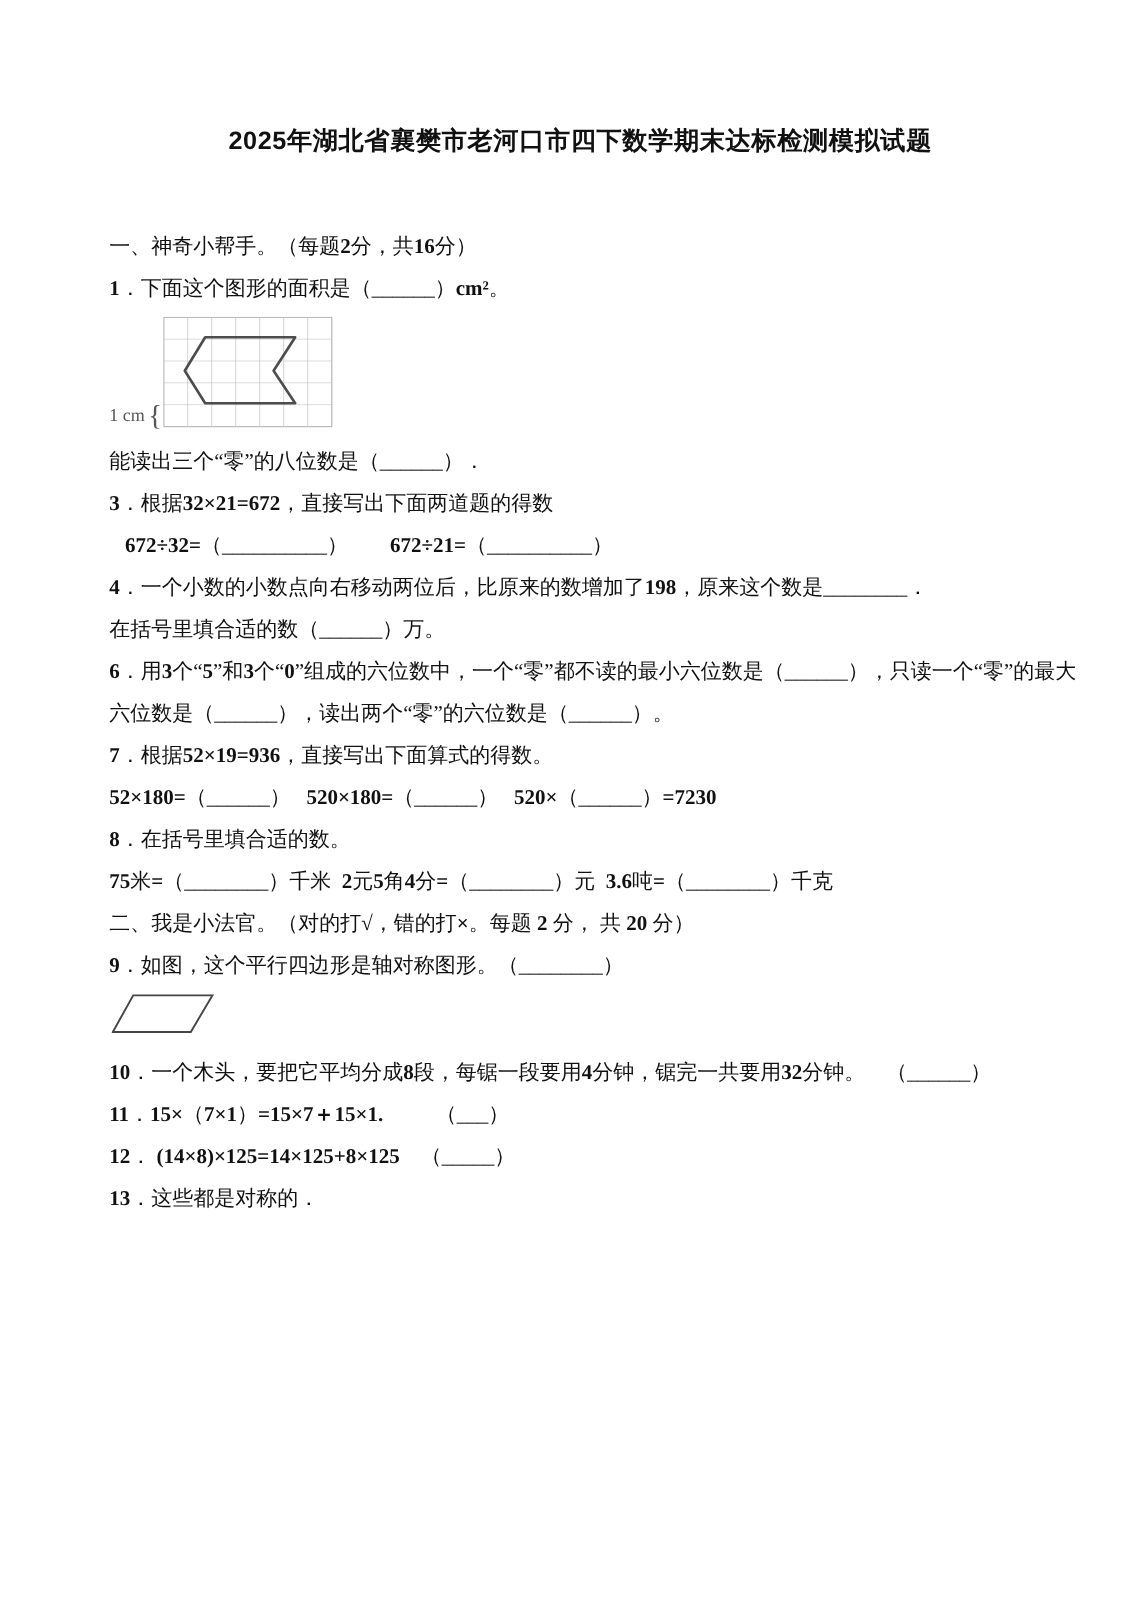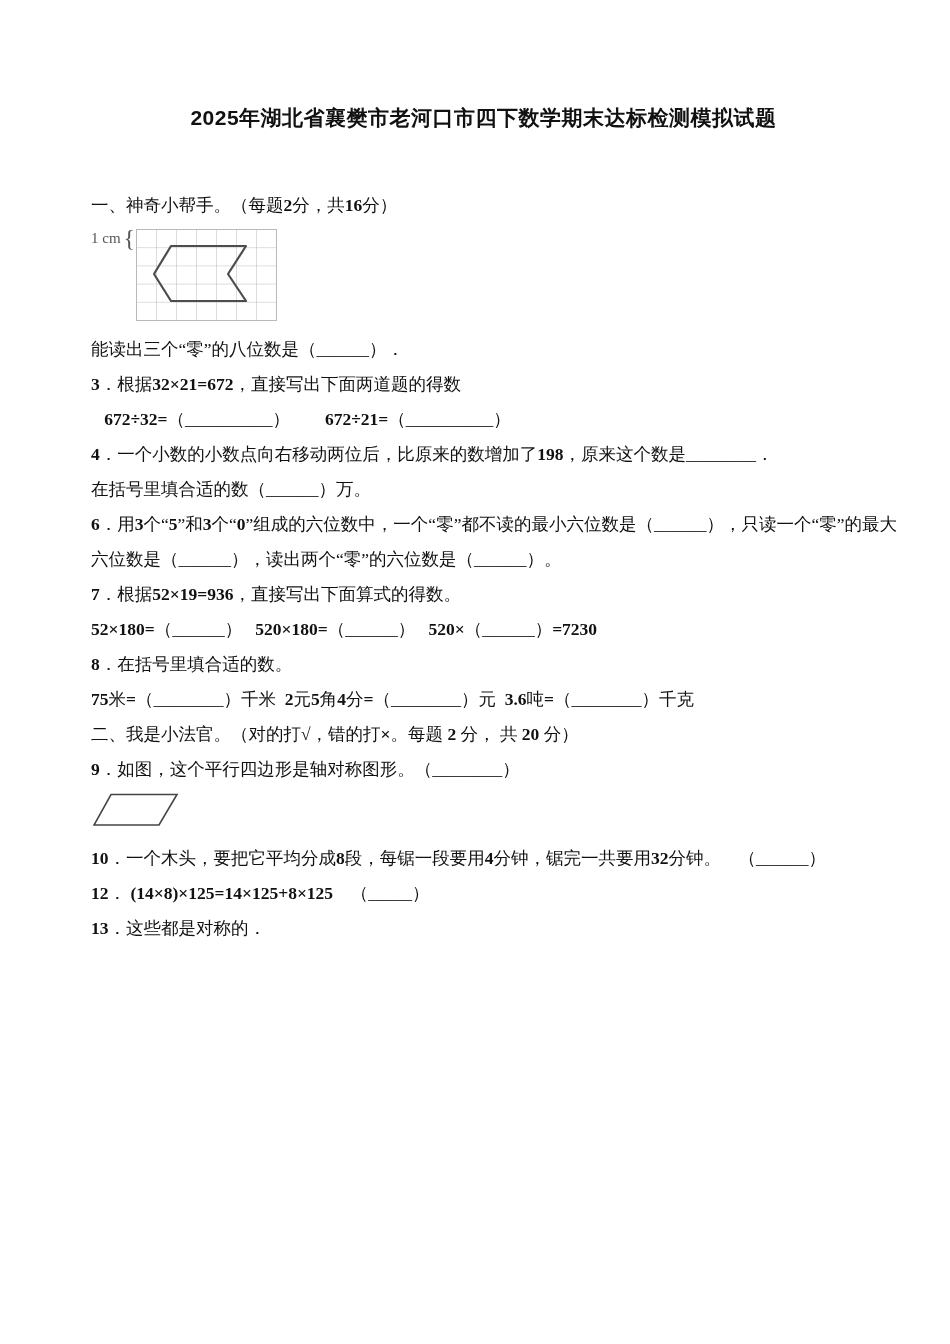--- a/index.html
+++ b/index.html
@@ -27,21 +27,21 @@
   .line {
     font-family: "Liberation Serif", serif;
     font-size: 17.5px;
     line-height: 22px;
     margin: 0 16px 13px 0;
     white-space: pre;
   }
   .line b { font-family: "Liberation Serif", serif; }
   .figure-grid {
     display: flex;
-    align-items: flex-start;
+    align-items: flex-end;
     margin: 8px 0 16px 0;
   }
   .unit-label {
     font-family: "Liberation Serif", serif;
     font-size: 15px;
     color: #555;
     line-height: 19px;
     display: flex;
     align-items: center;
   }
@@ -57,20 +57,21 @@
 </style>
 </head>
 <body>
 
 <div class="page">
 
   <div class="doc-title">2025年湖北省襄樊市老河口市四下数学期末达标检测模拟试题</div>
   <div class="title-gap"></div>
 
   <div class="line ab">一、神奇小帮手。（每题<b>2</b>分，共<b>16</b>分）</div>
+  <div class="line ab"><b>1</b>．下面这个图形的面积是（______）<b>cm²</b>。</div>
 
   <div class="figure-grid">
     <span class="unit-label">
         <span>1 cm</span>
         <span class="brace">{</span>
       </span>
     <svg width="142" height="93" viewBox="0 0 142 93">
       <defs>
         <pattern id="grid" width="20" height="18.2" patternUnits="userSpaceOnUse">
           <path d="M20 0 H0 V18.2" fill="none" stroke="#b9b9b9" stroke-width="1"></path>
@@ -96,16 +97,17 @@
   <div class="line ab">二、我是小法官。（对的打√，错的打<b>×</b>。每题 <b>2</b> 分， 共 <b>20</b> 分）</div>
   <div class="line ab"><b>9</b>．如图，这个平行四边形是轴对称图形。（________）</div>
 
   <div class="figure-parallelogram">
     <svg width="90" height="34" viewBox="0 0 90 34">
       <polygon points="18,1.5 84,1.5 66,32 1,32" fill="none" stroke="#454545" stroke-width="1.6" stroke-linejoin="miter"></polygon>
     </svg>
   </div>
 
   <div class="line ab"><b>10</b>．一个木头，要把它平均分成<b>8</b>段，每锯一段要用<b>4</b>分钟，锯完一共要用<b>32</b>分钟。　（______）</div>
+  <div class="line ab"><b>11</b>．<b>15×</b>（<b>7×1</b>）<b>=15×7＋15×1.</b>          （___）</div>
   <div class="line ab"><b>12</b>． <b>(14×8)×125=14×125+8×125</b>    （_____）</div>
   <div class="line ab"><b>13</b>．这些都是对称的．</div>
 
 </div>
 
 </body></html>

